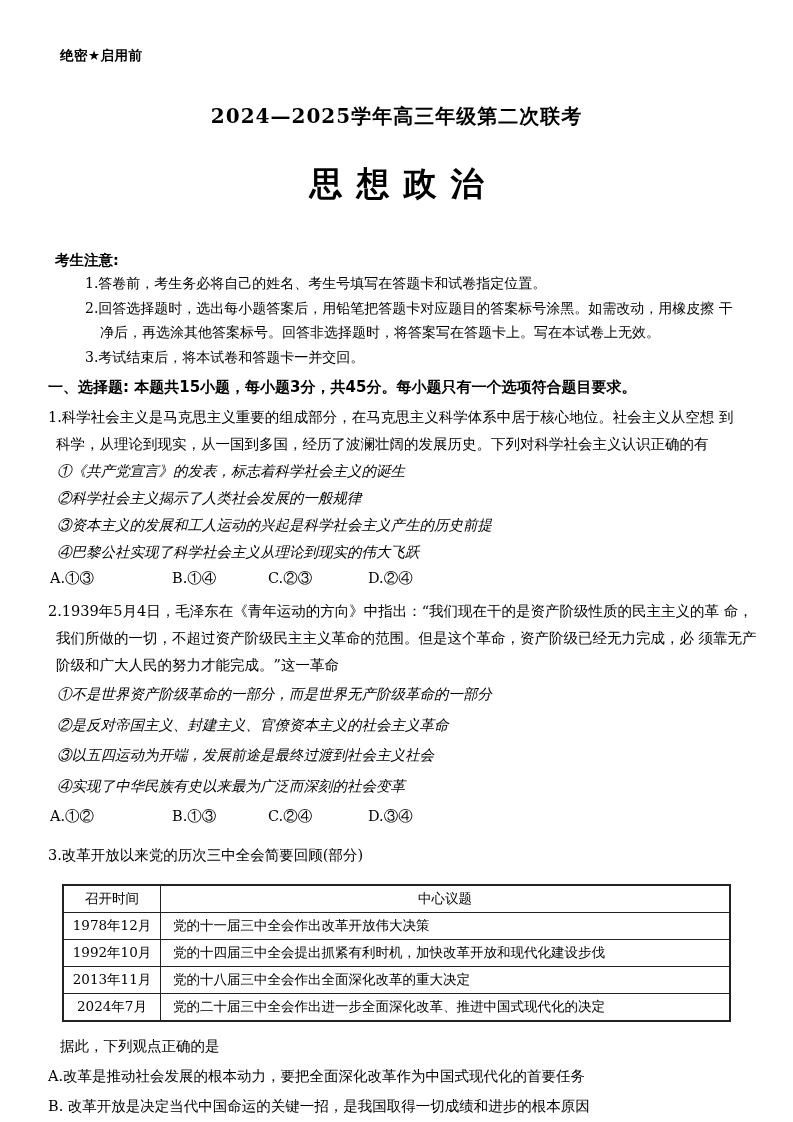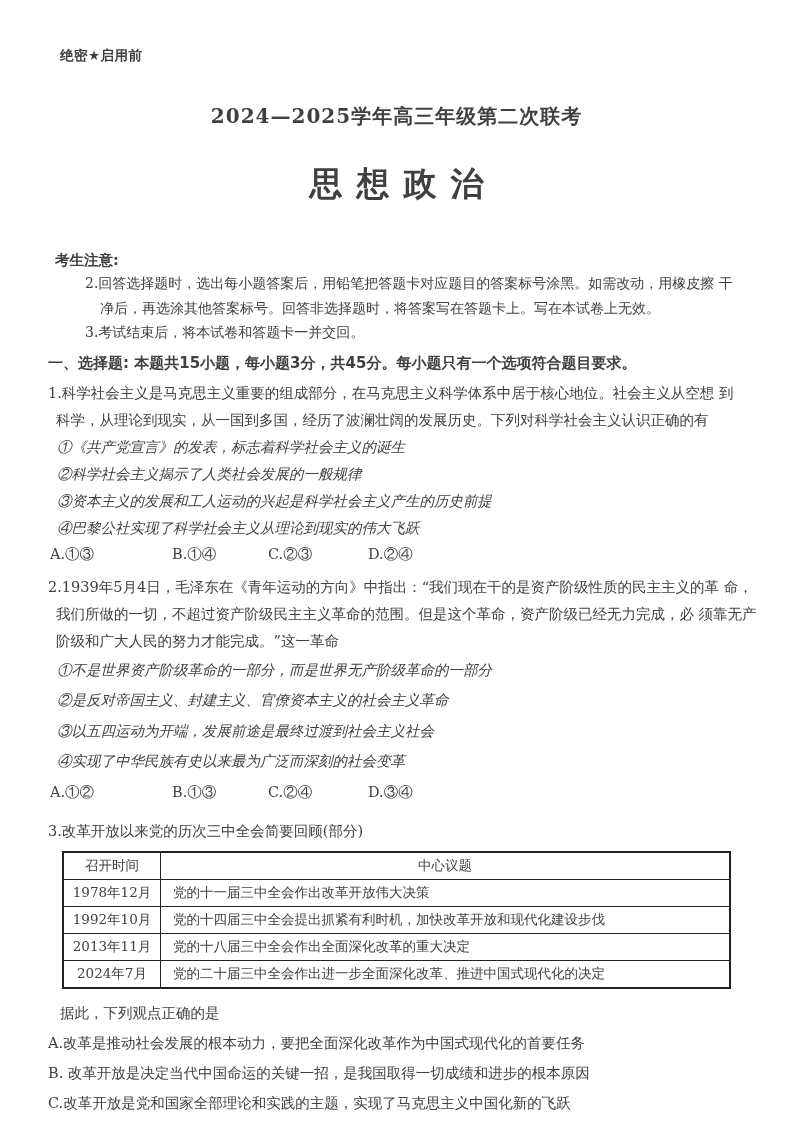--- a/index.html
+++ b/index.html
@@ -1,21 +1,21 @@
 <!DOCTYPE html>
 <html lang="zh"><head>
 <meta charset="utf-8">
 <style>
   html,body{margin:0;padding:0;background:#e8e8e8;}
   .page{
     position:relative;
     width:793px;height:1122px;
     margin:0 auto;
     background:#ffffff;
-    color:#404040;
+    color:#000000;
     font-family:"DejaVu Serif","Liberation Serif",serif;
     overflow:hidden;
     box-sizing:border-box;
   }
 
   .classification{
     position:absolute;left:60px;top:47px;
     font-family:"DejaVu Sans","Liberation Sans",sans-serif;
     font-weight:bold;font-size:13.5px;letter-spacing:.5px;
   }
@@ -69,21 +69,21 @@
   .options-row .w1{width:122px;}
   .options-row .w2{width:96px;}
   .options-row .w3{width:100px;}
 
   .q1{margin-top:5px;}
   .q2{margin-top:8px;}
   .q2 .options-row{margin-top:0;line-height:30px;}
   .q3{margin-top:11px;}
 
   .review-table{
-    margin:6px 0 0 14px;
+    margin:15px 0 0 14px;
     border-collapse:collapse;
     width:669px;
     font-size:13.5px;
   }
   .review-table th,.review-table td{
     border:1px solid #222;
     height:26px;padding:0 12px;
     font-weight:normal;
   }
   .review-table{border:2px solid #222;}
@@ -102,20 +102,21 @@
 
   <div class="classification">绝密★启用前</div>
 
   <div class="exam-title">2024—2025学年高三年级第二次联考</div>
   <div class="subject-title">思想政治</div>
 
   <div class="content">
 
     <div class="notice">
       <div class="notice-label">考生注意:</div>
+      <div class="notice-line ind1">1.答卷前，考生务必将自己的姓名、考生号填写在答题卡和试卷指定位置。</div>
       <div class="notice-line ind1">2.回答选择题时，选出每小题答案后，用铅笔把答题卡对应题目的答案标号涂黑。如需改动，用橡皮擦 干</div>
       <div class="notice-line ind2">净后，再选涂其他答案标号。回答非选择题时，将答案写在答题卡上。写在本试卷上无效。</div>
       <div class="notice-line ind1">3.考试结束后，将本试卷和答题卡一并交回。</div>
     </div>
 
     <div class="section-heading">一、选择题: 本题共15小题，每小题3分，共45分。每小题只有一个选项符合题目要求。</div>
 
     <div class="question q1">
       <div class="stem-line">1.科学社会主义是马克思主义重要的组成部分，在马克思主义科学体系中居于核心地位。社会主义从空想 到</div>
       <div class="stem-line stem-wrap">科学，从理论到现实，从一国到多国，经历了波澜壮阔的发展历史。下列对科学社会主义认识正确的有</div>

